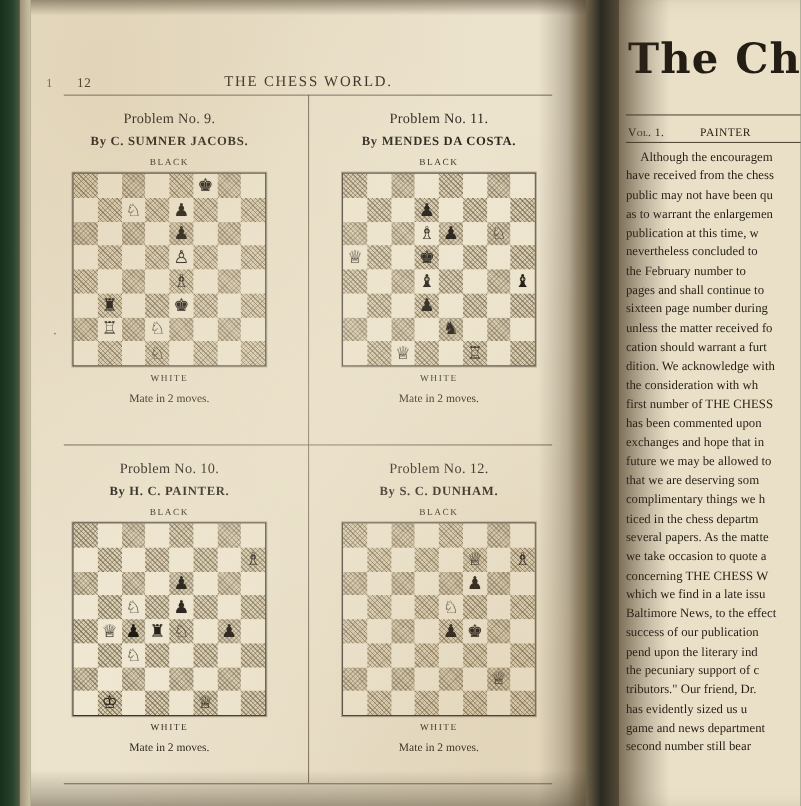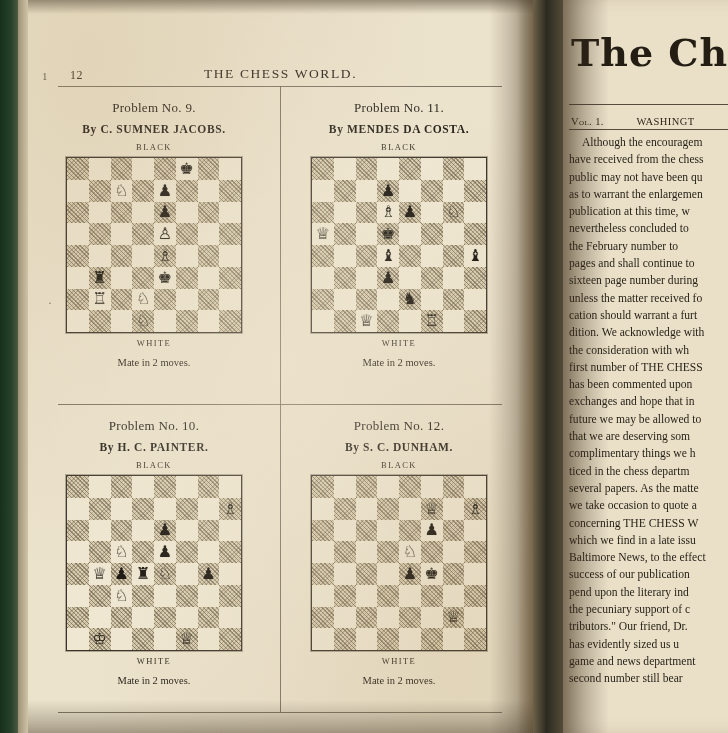--- a/index.html
+++ b/index.html
@@ -552,21 +552,21 @@
   <div class="botdark"></div>
 
   <div class="gutter"></div>
 
   <div class="page-right">
     <div class="rp-masthead">The Ch</div>
     <div class="rp-rule" style="top:104px;"></div>
     <div class="rp-volline">
       <span class="sc">Vol. 1.</span>
       &nbsp;&nbsp;&nbsp;&nbsp;&nbsp;&nbsp;&nbsp;
-      <span class="sc">WASHINGT</span>
+      <span class="sc">PAINTER</span>
     </div>
     <div class="rp-rule" style="top:129px;"></div>
     <div class="rp-body" id="right-body">
         <p class="ind">Although the encouragem</p>
         <p>have received from the chess</p>
         <p>public may not have been qu</p>
         <p>as to warrant the enlargemen</p>
         <p>publication at this time, w</p>
         <p>nevertheless concluded to</p>
         <p>the February number to</p>

